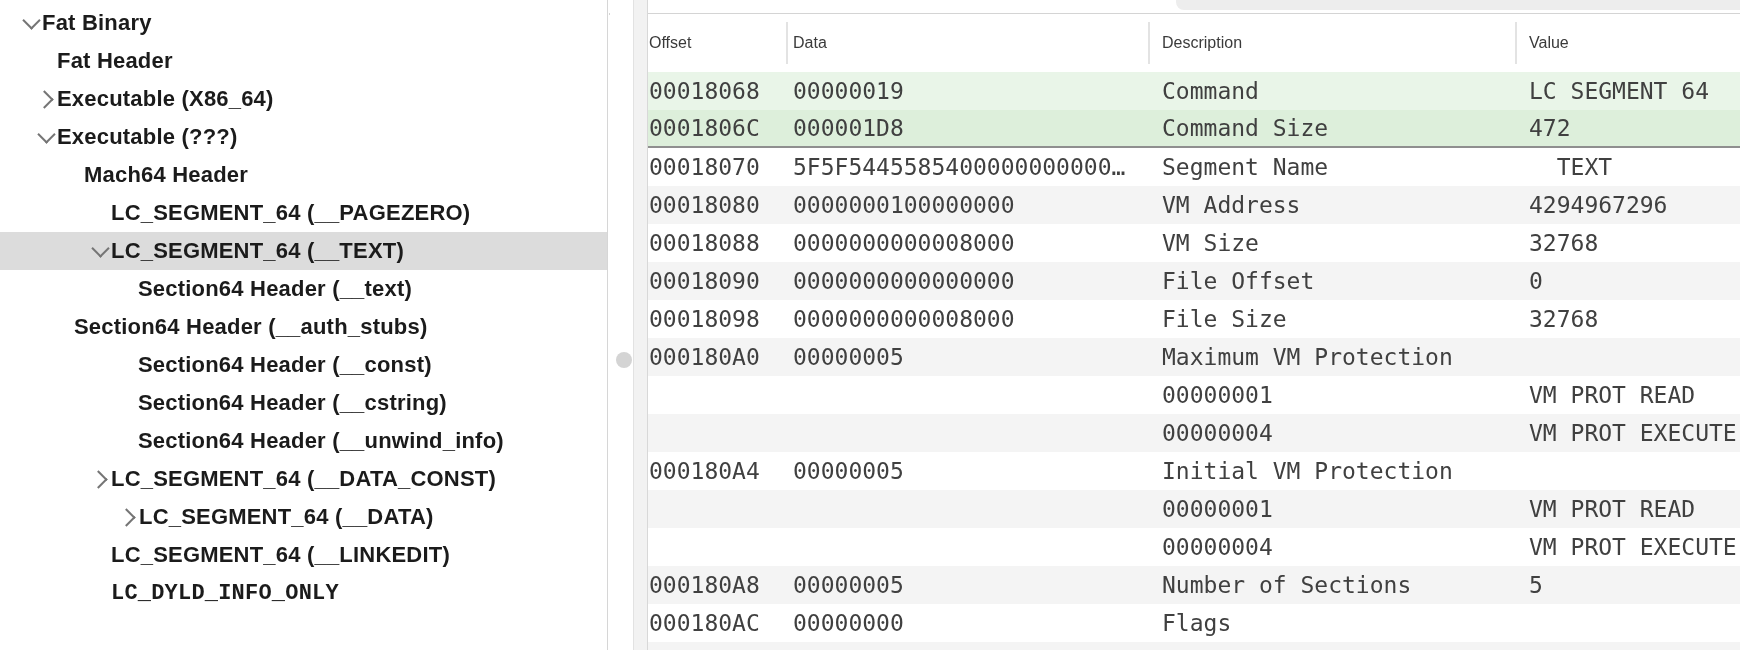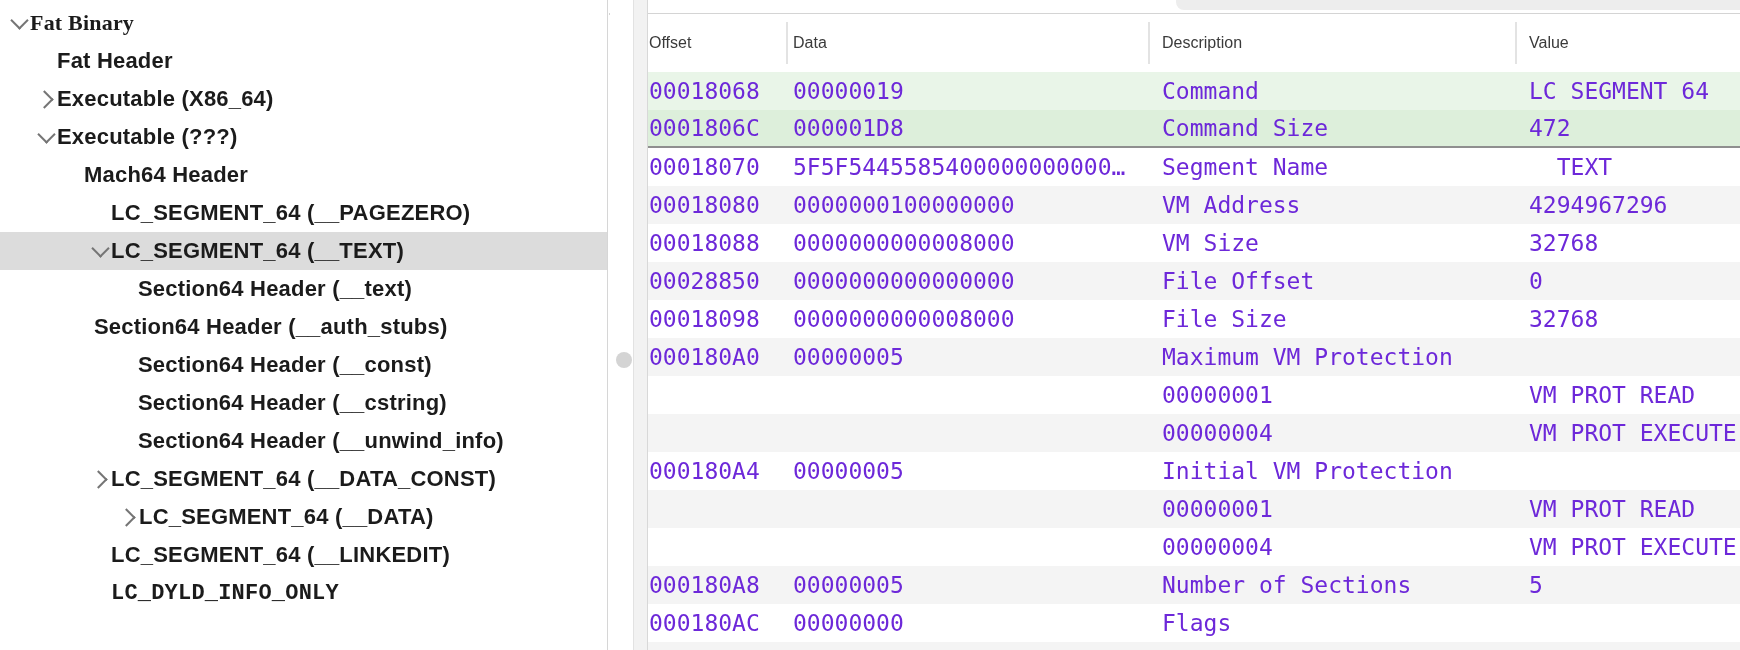--- a/index.html
+++ b/index.html
@@ -32,42 +32,42 @@
   .dot{position:absolute;left:6px;top:352px;width:16px;height:16px;border-radius:50%;background:#d4d4d4;z-index:2;}
 
   
   .rpanel{position:absolute;left:648px;top:14px;right:0;bottom:0;background:#fff;overflow:hidden;}
   .thead{position:relative;height:58px;display:grid;grid-template-columns:144px 369px 367px 1fr;
     padding-left:1px;align-items:center;font-size:16px;color:var(--header_text,#3a3a3a);background:#fff;}
   .hcell{white-space:nowrap;}
   .hdiv{position:absolute;top:8px;width:1.5px;height:42px;background:#e3e3e3;}
   .hdiv1{left:138px;} .hdiv2{left:500px;} .hdiv3{left:867px;}
   .tbody{position:absolute;top:58px;left:0;right:0;bottom:0;
-    font-family:"DejaVu Sans Mono","Liberation Mono",monospace;font-size:23px;color:#6d28d9;}
+    font-family:"DejaVu Sans Mono","Liberation Mono",monospace;font-size:23px;color:#404040;}
   .trow{height:38px;display:grid;grid-template-columns:144px 369px 367px 1fr;padding-left:1px;
     align-items:center;box-sizing:border-box;white-space:nowrap;}
   .cell{overflow:hidden;}
   .bg-green1{background:var(--green1,#e9f5e8);}
   .bg-green2{background:var(--green2,#ddefdb);}
   .bg-stripe{background:var(--stripe,#f4f4f4);}
   .bg-white{background:#ffffff;}
   .separator-after{border-bottom:2px solid var(--separator,#8f8f8f);}
 </style>
 </head>
 <body>
 
 <div class="screen">
 
   <div class="top-left-control"></div>
   <div class="top-right-control"></div>
   <div class="top-divider"></div>
 
   <div class="tree">
 
-  <div class="titem chev-down" style="padding-left: 8px; font-family: Liberation Serif, serif;">
+  <div class="titem chev-down" style="padding-left: 20px;">
         <span class="chevbox">
           <span class="chev"></span>
         </span>
         <span class="tlabel">Fat Binary</span>
       </div>
       <div class="titem" style="padding-left: 35px;">
         <span class="chevbox"></span>
         <span class="tlabel">Fat Header</span>
       </div>
       <div class="titem chev-right" style="padding-left: 35px;">
@@ -93,21 +93,21 @@
       <div class="titem selected chev-down" style="padding-left: 89px;">
         <span class="chevbox">
           <span class="chev"></span>
         </span>
         <span class="tlabel">LC_SEGMENT_64 (__TEXT)</span>
       </div>
       <div class="titem" style="padding-left: 116px;">
         <span class="chevbox"></span>
         <span class="tlabel">Section64 Header (__text)</span>
       </div>
-      <div class="titem" style="padding-left: 72px;">
+      <div class="titem" style="padding-left: 52px;">
         <span class="chevbox"></span>
         <span class="tlabel">Section64 Header (__auth_stubs)</span>
       </div>
       <div class="titem" style="padding-left: 116px;">
         <span class="chevbox"></span>
         <span class="tlabel">Section64 Header (__const)</span>
       </div>
       <div class="titem" style="padding-left: 116px;">
         <span class="chevbox"></span>
         <span class="tlabel">Section64 Header (__cstring)</span>
@@ -180,21 +180,21 @@
           <div class="cell">VM Address</div>
           <div class="cell">4294967296</div>
         </div>
         <div class="trow bg-white">
           <div class="cell">00018088</div>
           <div class="cell">0000000000008000</div>
           <div class="cell">VM Size</div>
           <div class="cell">32768</div>
         </div>
         <div class="trow bg-stripe">
-          <div class="cell">00028850</div>
+          <div class="cell">00018090</div>
           <div class="cell">0000000000000000</div>
           <div class="cell">File Offset</div>
           <div class="cell">0</div>
         </div>
         <div class="trow bg-white">
           <div class="cell">00018098</div>
           <div class="cell">0000000000008000</div>
           <div class="cell">File Size</div>
           <div class="cell">32768</div>
         </div>

